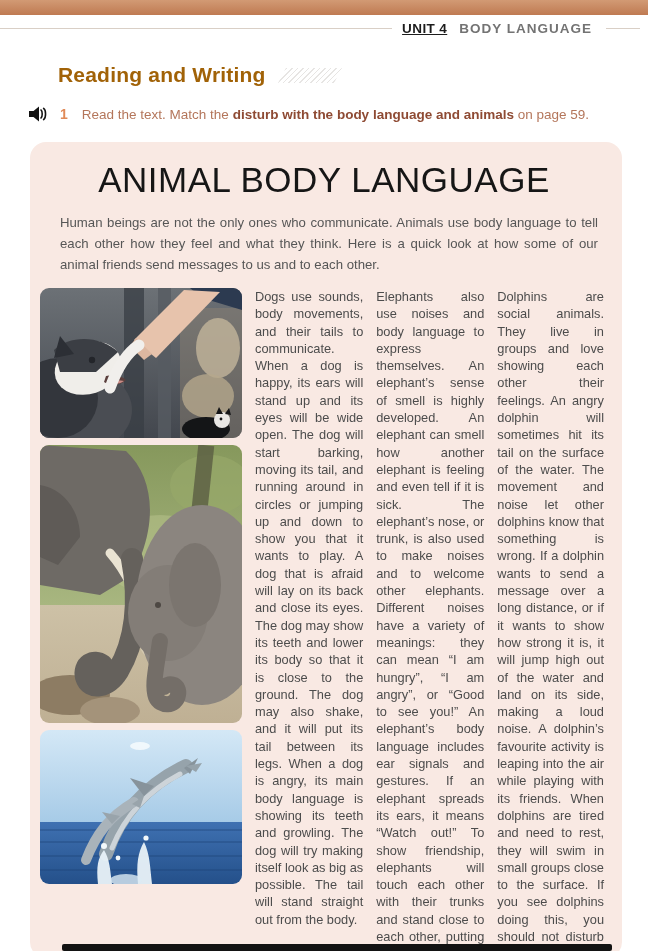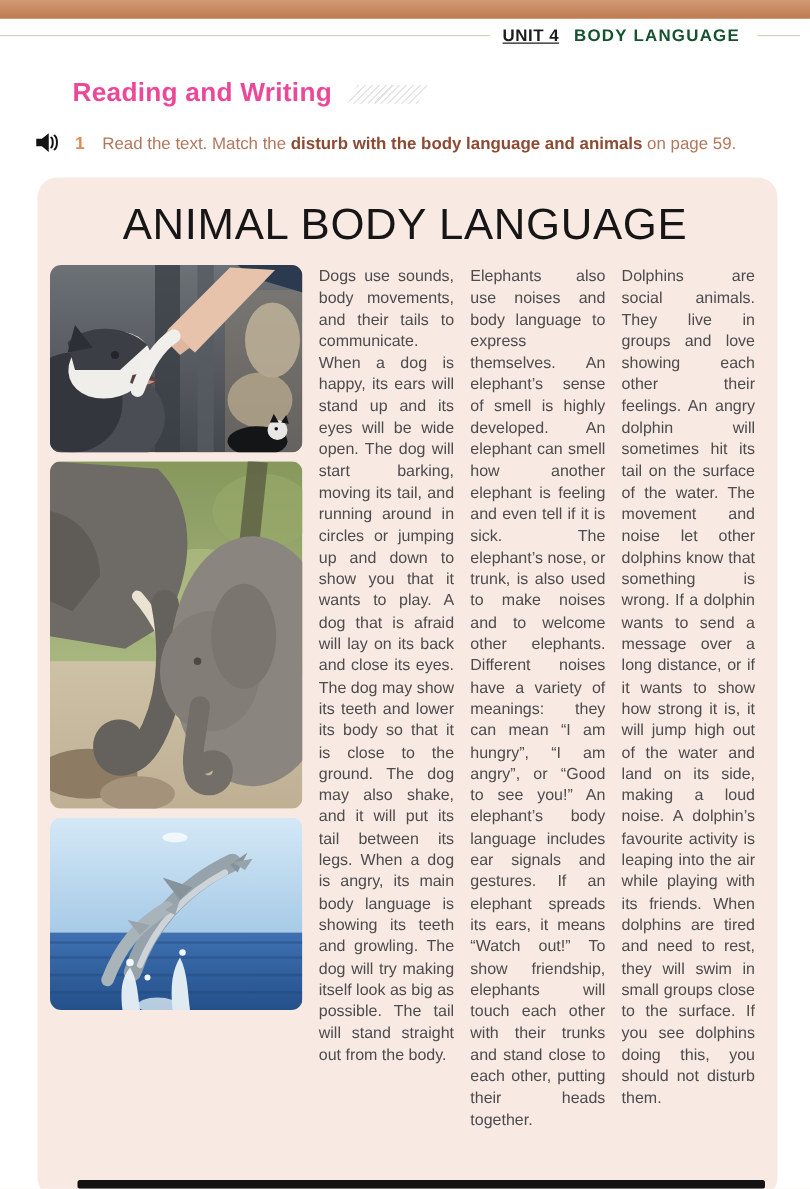--- a/index.html
+++ b/index.html
@@ -10,24 +10,24 @@
   
   .topbar{position:absolute;top:0;left:0;width:648px;height:15px;
     background:linear-gradient(#d29a74,#bf7a52);}
   
   .unit-header{position:absolute;top:20px;left:0;right:8px;height:17px;
     display:flex;align-items:center;}
   .rule{height:1px;background:#d9cfc6;}
   .rule-left{flex:1;}
   .rule-right{width:34px;margin-left:14px;}
   .unit-label{font-size:13.5px;font-weight:700;color:#1c1c1c;letter-spacing:.4px;margin-left:10px;text-decoration:underline;}
-  .unit-title{font-size:13.5px;font-weight:700;color:#14532d;letter-spacing:1px;margin-left:12px;}
+  .unit-title{font-size:13.5px;font-weight:700;color:#737373;letter-spacing:1px;margin-left:12px;}
   
   .section-heading{position:absolute;top:63px;left:58px;font-size:21px;font-weight:700;
-    color:#ec4899;letter-spacing:.2px;display:flex;align-items:center;}
+    color:#a16207;letter-spacing:.2px;display:flex;align-items:center;}
   .hatch{display:inline-block;width:56px;height:15px;margin-left:16px;transform:skewX(-28deg);
     background:repeating-linear-gradient(115deg,rgba(120,110,100,.18) 0 1.5px,transparent 1.5px 5px);}
   
   .exercise-row{position:absolute;top:106px;left:28px;right:24px;display:flex;align-items:center;}
   .speaker{width:20px;height:16px;flex:none;}
   .exercise-number{font-size:14px;font-weight:700;color:#e08a57;margin:0 14px 0 12px;}
   .exercise-text{font-size:13.5px;color:#b4765b;}
   .exercise-text b{color:#8e4a33;font-weight:700;}
   
   .card{position:absolute;left:30px;top:142px;width:592px;height:816px;background:#f9e9e3;
@@ -67,20 +67,21 @@
     <path d="M1,5 h4.5 L11,0.5 V15.5 L5.5,11 H1 Z" fill="#121212"></path>
     <path d="M13,4 C14.6,5 14.6,11 13,12" stroke="#121212" stroke-width="1.6" fill="none" stroke-linecap="round"></path>
     <path d="M15.6,2.4 C18.2,4.2 18.2,11.8 15.6,13.6" stroke="#121212" stroke-width="1.6" fill="none" stroke-linecap="round"></path>
   </svg>
   <span class="exercise-number">1</span>
   <span class="exercise-text"><span>Read the text. Match the </span><b>disturb with the body language and animals</b><span> on page 59.</span></span>
 </div>
 
 <div class="card">
   <h1 class="article-title">ANIMAL BODY LANGUAGE</h1>
+  <p class="intro">Human beings are not the only ones who communicate. Animals use body language to tell each other how they feel and what they think. Here is a quick look at how some of our animal friends send messages to us and to each other.</p>
 
   <div class="content-grid">
     <div class="photos">
 
       <span class="photo">
         <svg viewBox="0 0 202 150" width="202" height="150">
           <defs>
             <linearGradient id="dogbg" x1="0" y1="0" x2="0" y2="1">
               <stop offset="0" stop-color="#6c7176"></stop>
                 <stop offset="1" stop-color="#43474e"></stop>

